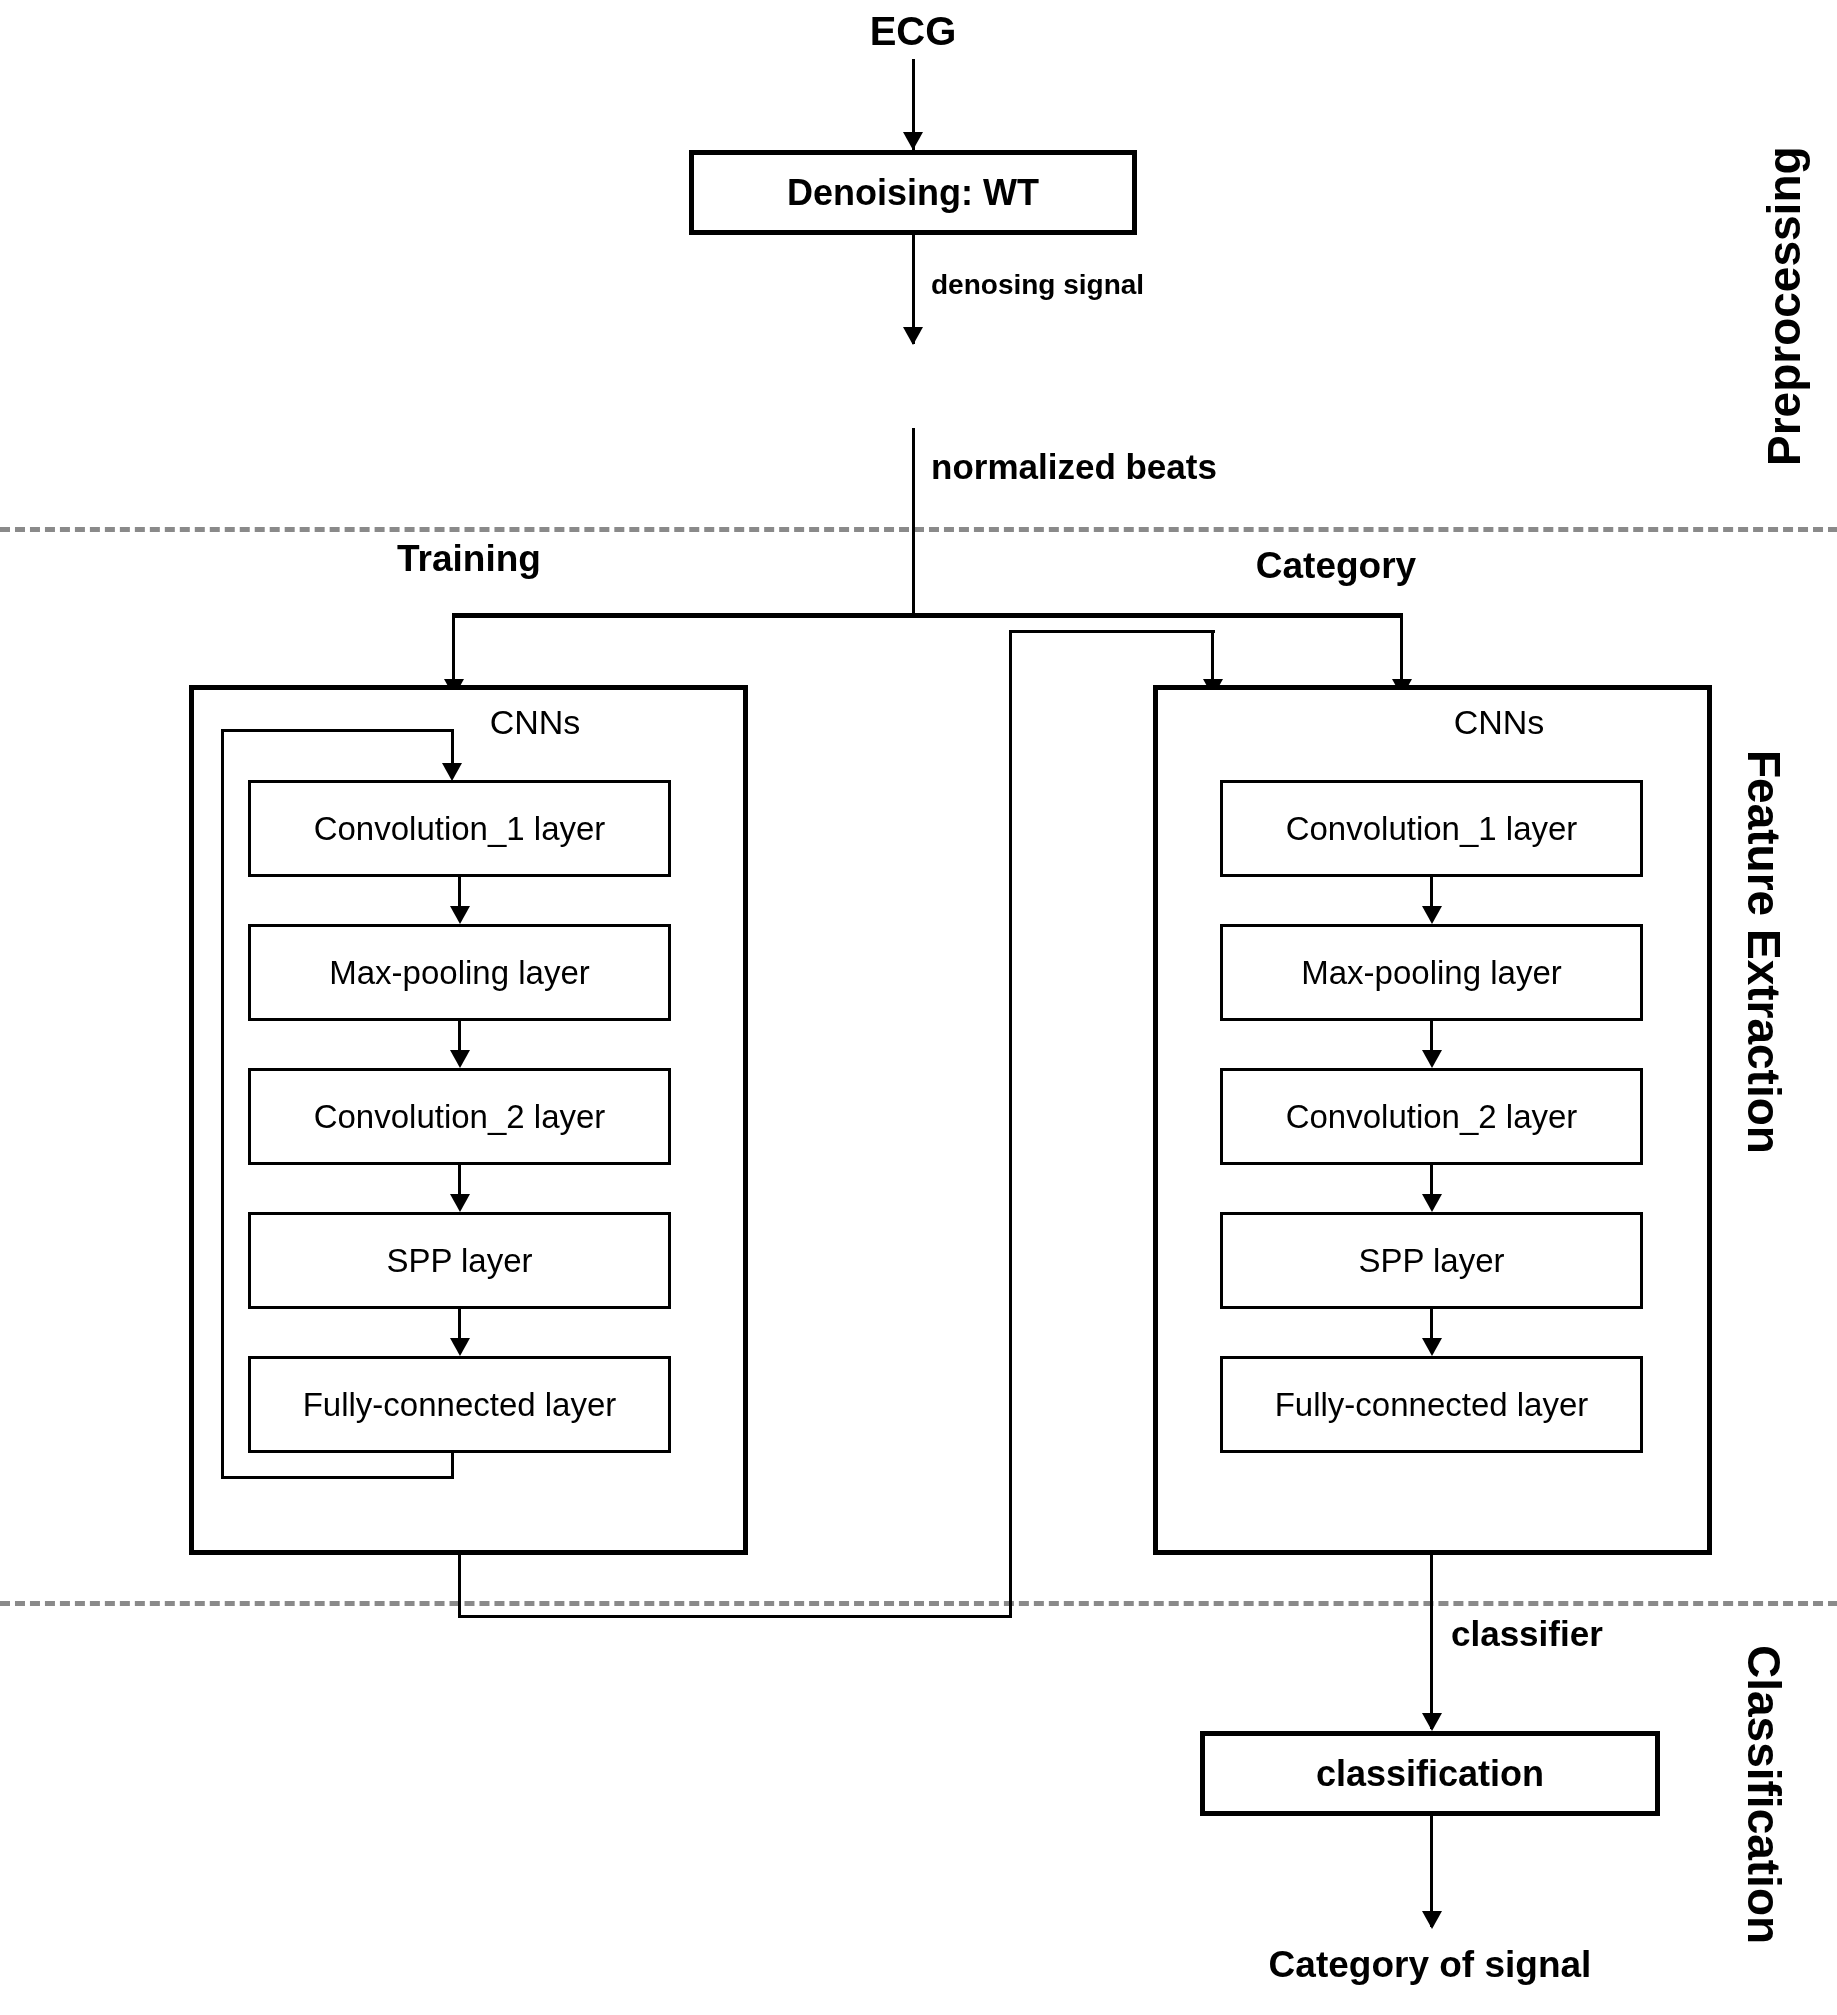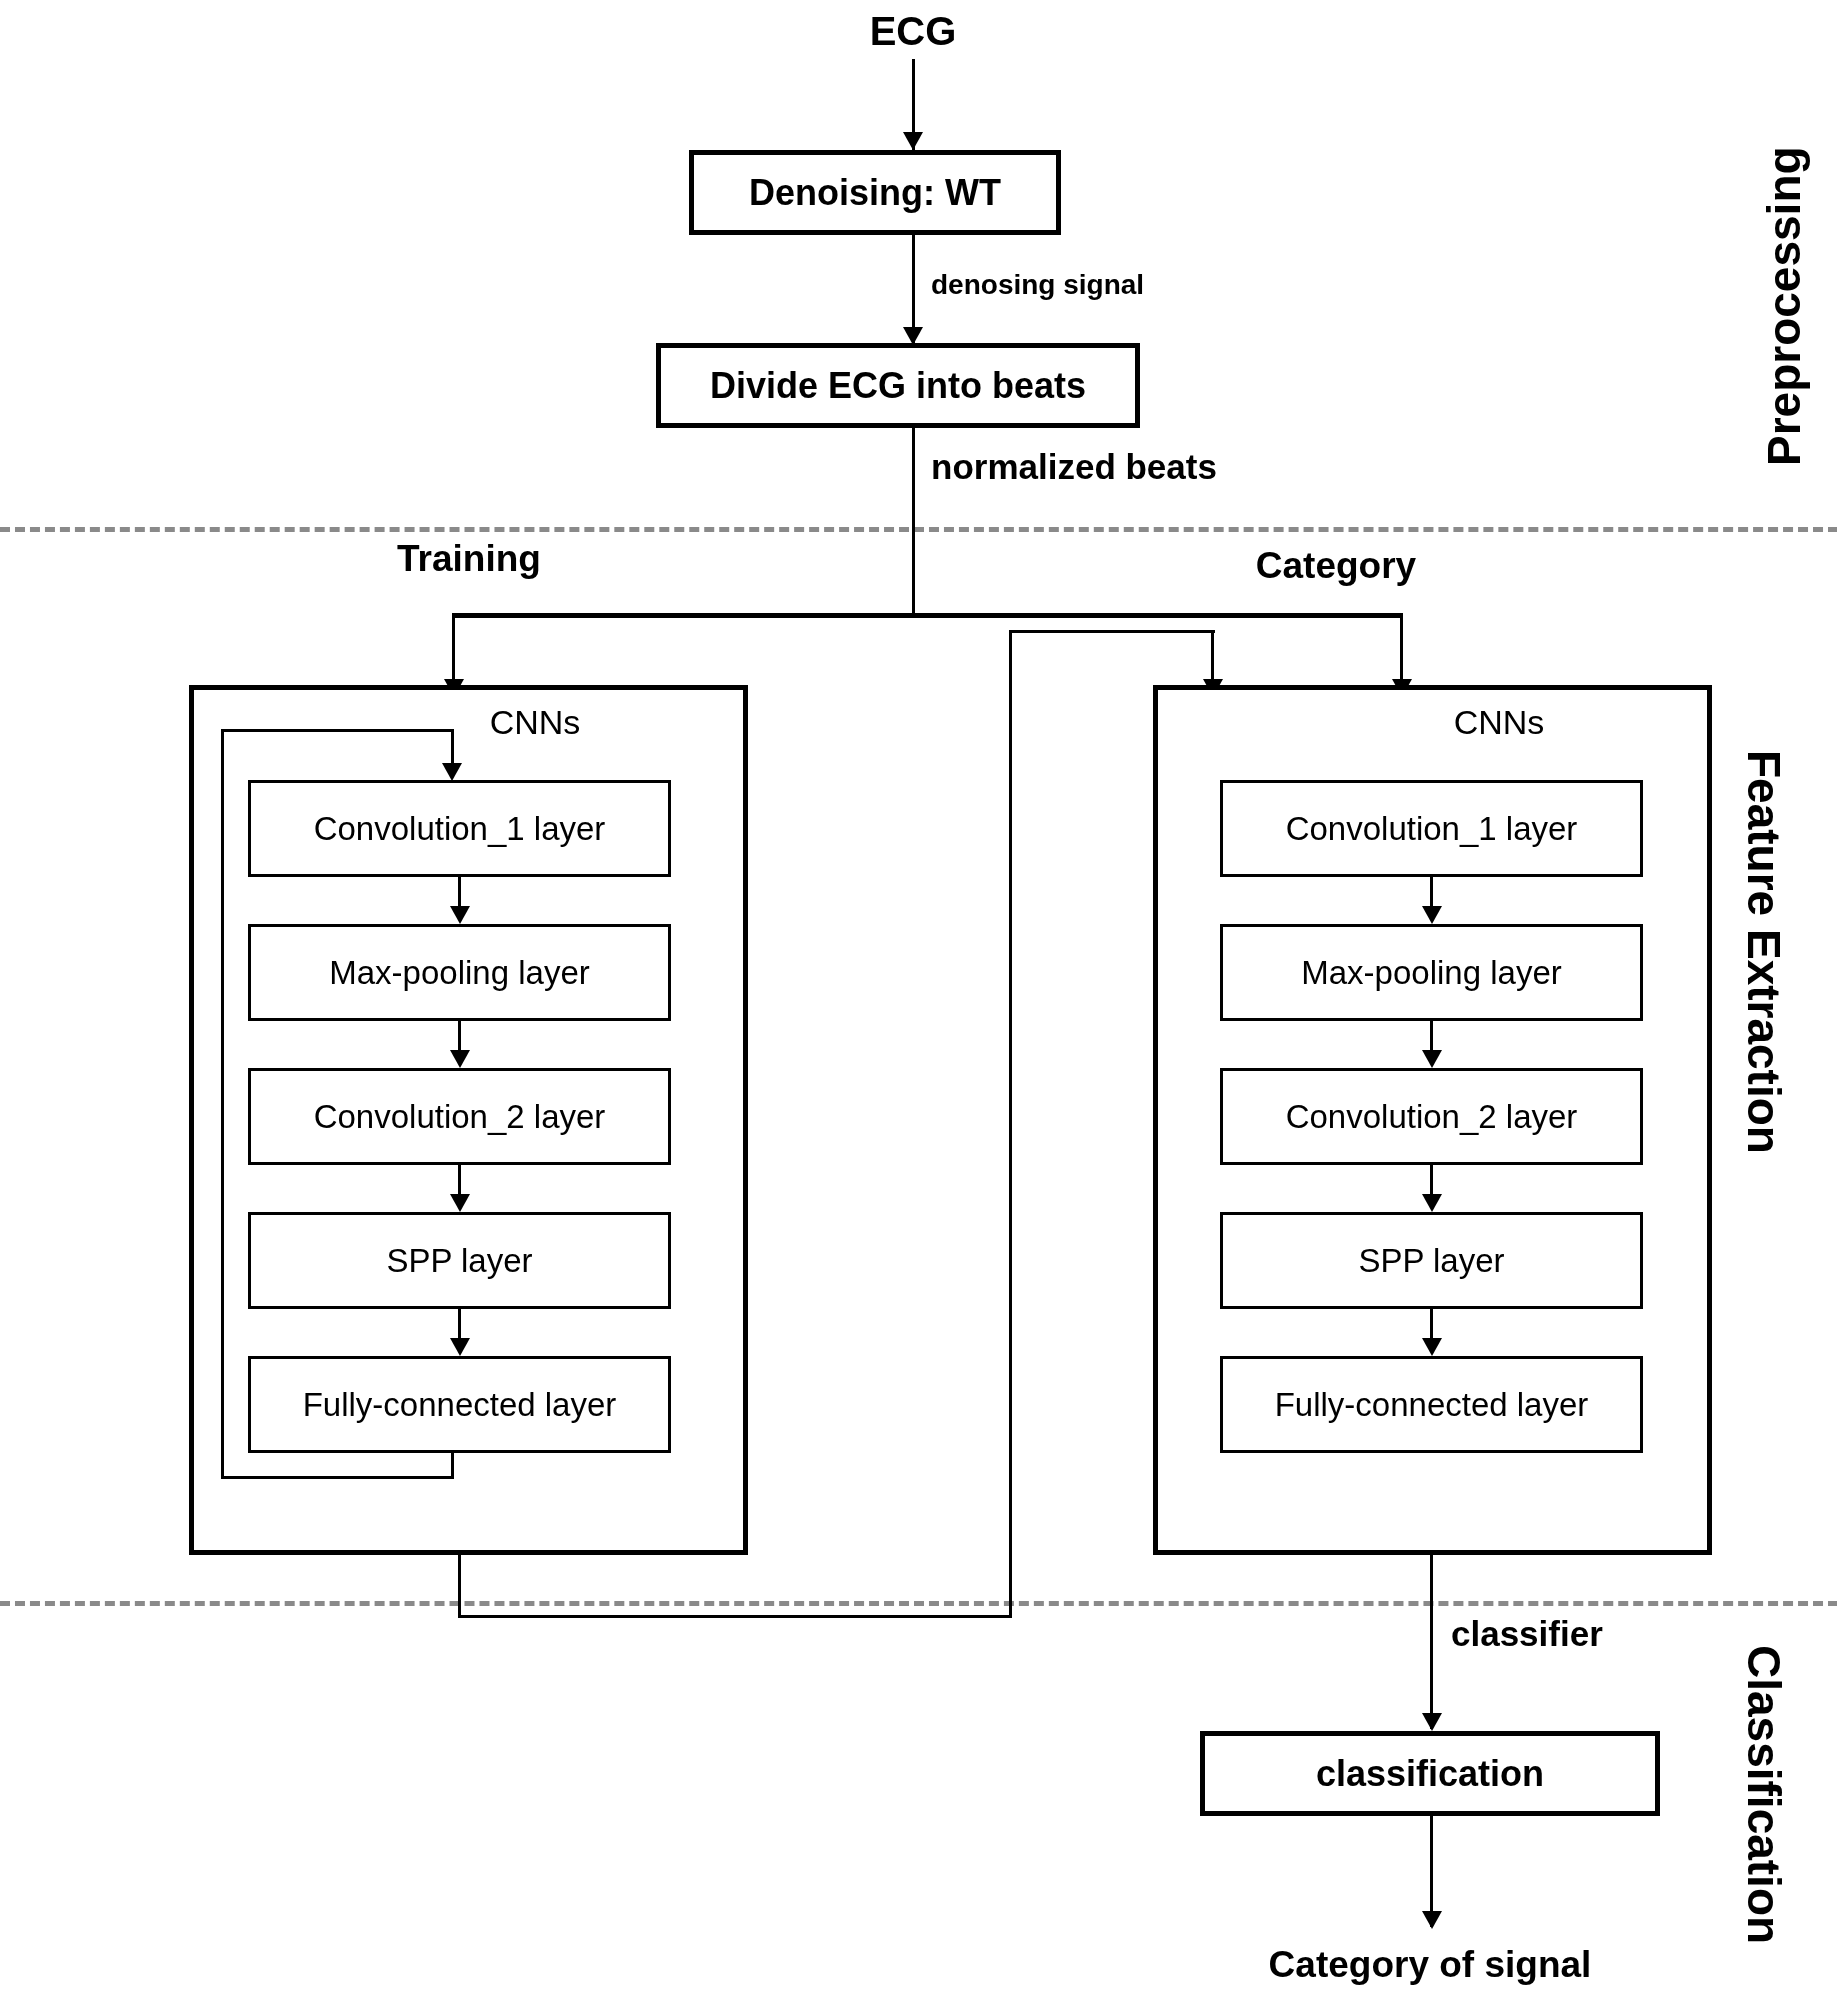--- a/index.html
+++ b/index.html
@@ -51,31 +51,28 @@
 
   <div class="rot-up" style="left:1757px;top:466px;font-size:46px;">Preprocessing</div>
   <div class="rot-dn" style="left:1791px;top:750px;font-size:46px;">Feature Extraction</div>
   <div class="rot-dn" style="left:1791px;top:1645px;font-size:46px;">Classification</div>
 
   <div class="lbl bold ctr" style="left:913px;top:11px;font-size:40px;">ECG</div>
 
   <div class="vline" style="left:912px;top:59px;height:91px;"></div>
   <div class="arrowhead" style="left:903px;top:132px;"></div>
 
-  <div class="box thick" style="left:689px;top:150px;width:372px;height:85px;font-size:36px;font-weight:bold;">
+  <div class="box thick" style="left:689px;top:150px;width:448px;height:85px;font-size:36px;font-weight:bold;">
     <span>Denoising: WT</span>
   </div>
 
   <div class="vline" style="left:912px;top:235px;height:109px;"></div>
   <div class="arrowhead" style="left:903px;top:327px;"></div>
   <div class="lbl bold" style="left:931px;top:271px;font-size:28px;">denosing signal</div>
 
-  <div class="box thick" style="left:656px;top:343px;width:484px;height:85px;font-size:36px;font-weight:bold;">
-    <span>Divide ECG into beats</span>
-  </div>
 
   <div class="vline" style="left:912px;top:428px;height:187px;"></div>
   <div class="lbl bold" style="left:931px;top:449px;font-size:35px;">normalized beats</div>
 
   <div class="lbl bold ctr" style="left:469px;top:540px;font-size:37px;">Training</div>
   <div class="lbl bold ctr" style="left:1336px;top:547px;font-size:37px;">Category</div>
 
   <div class="hline thick" style="left:452px;top:613px;width:951px;"></div>
 
   <div class="vline" style="left:452px;top:613px;height:71px;"></div>

